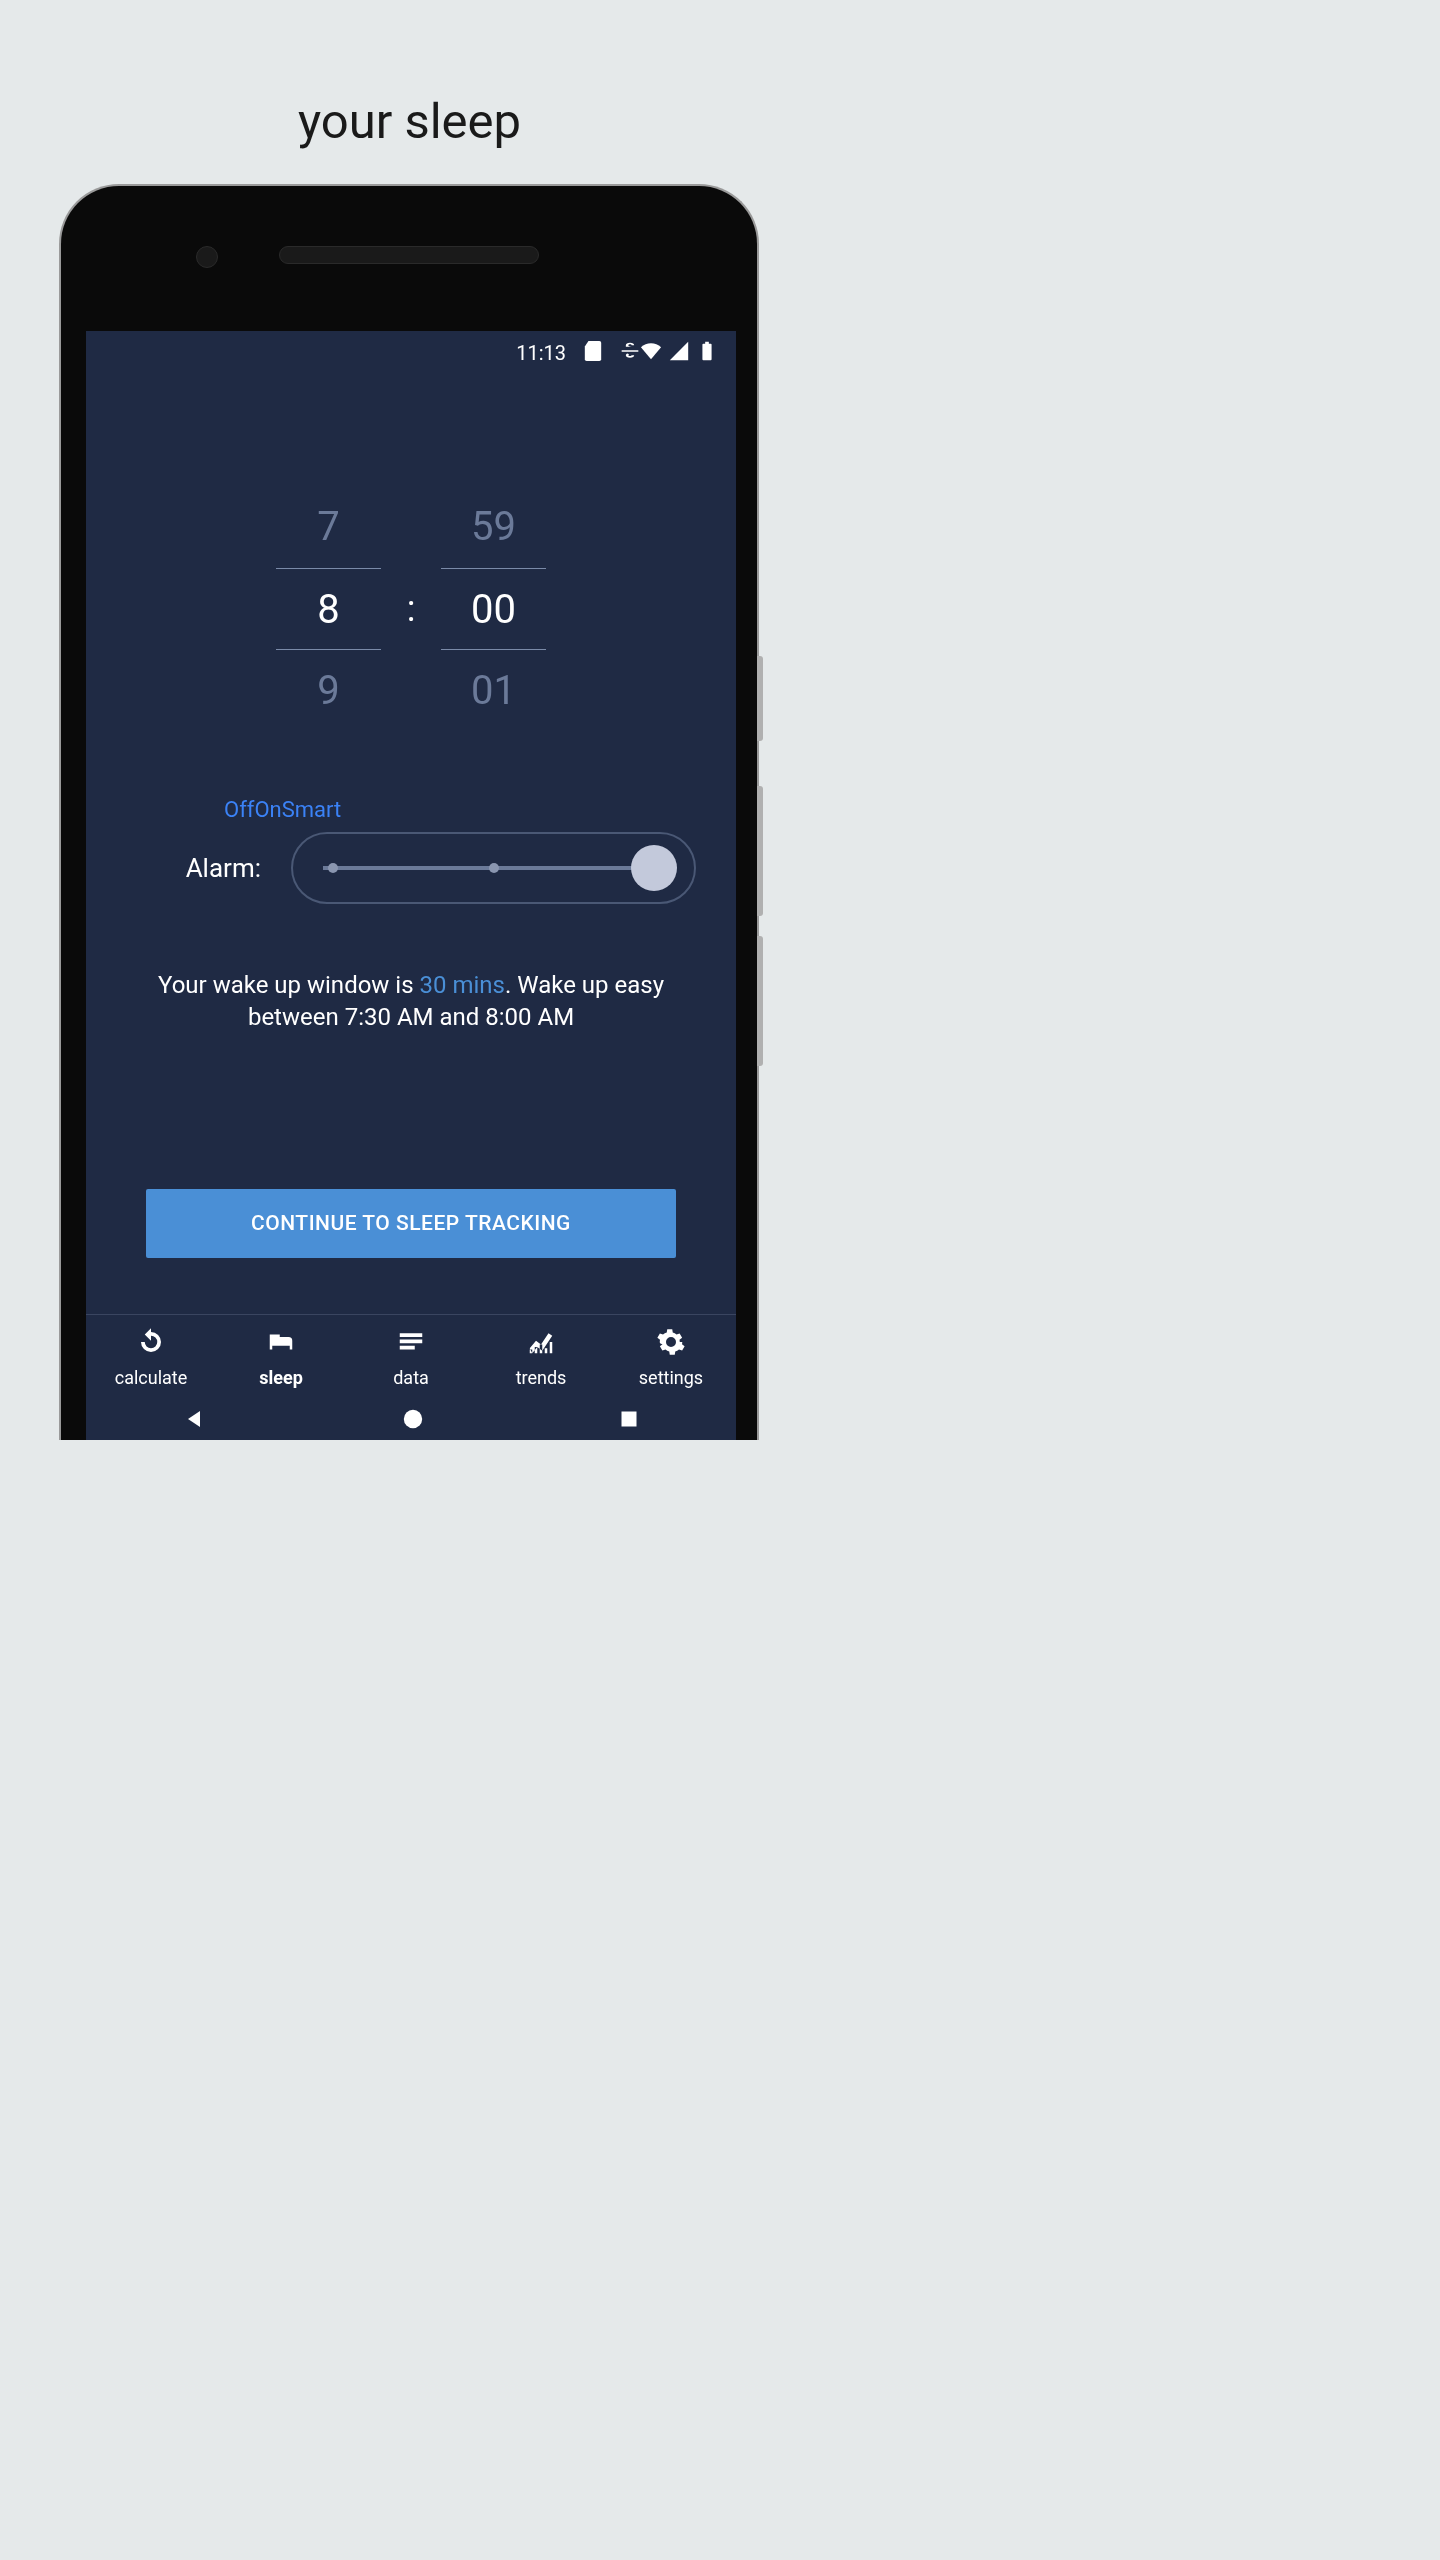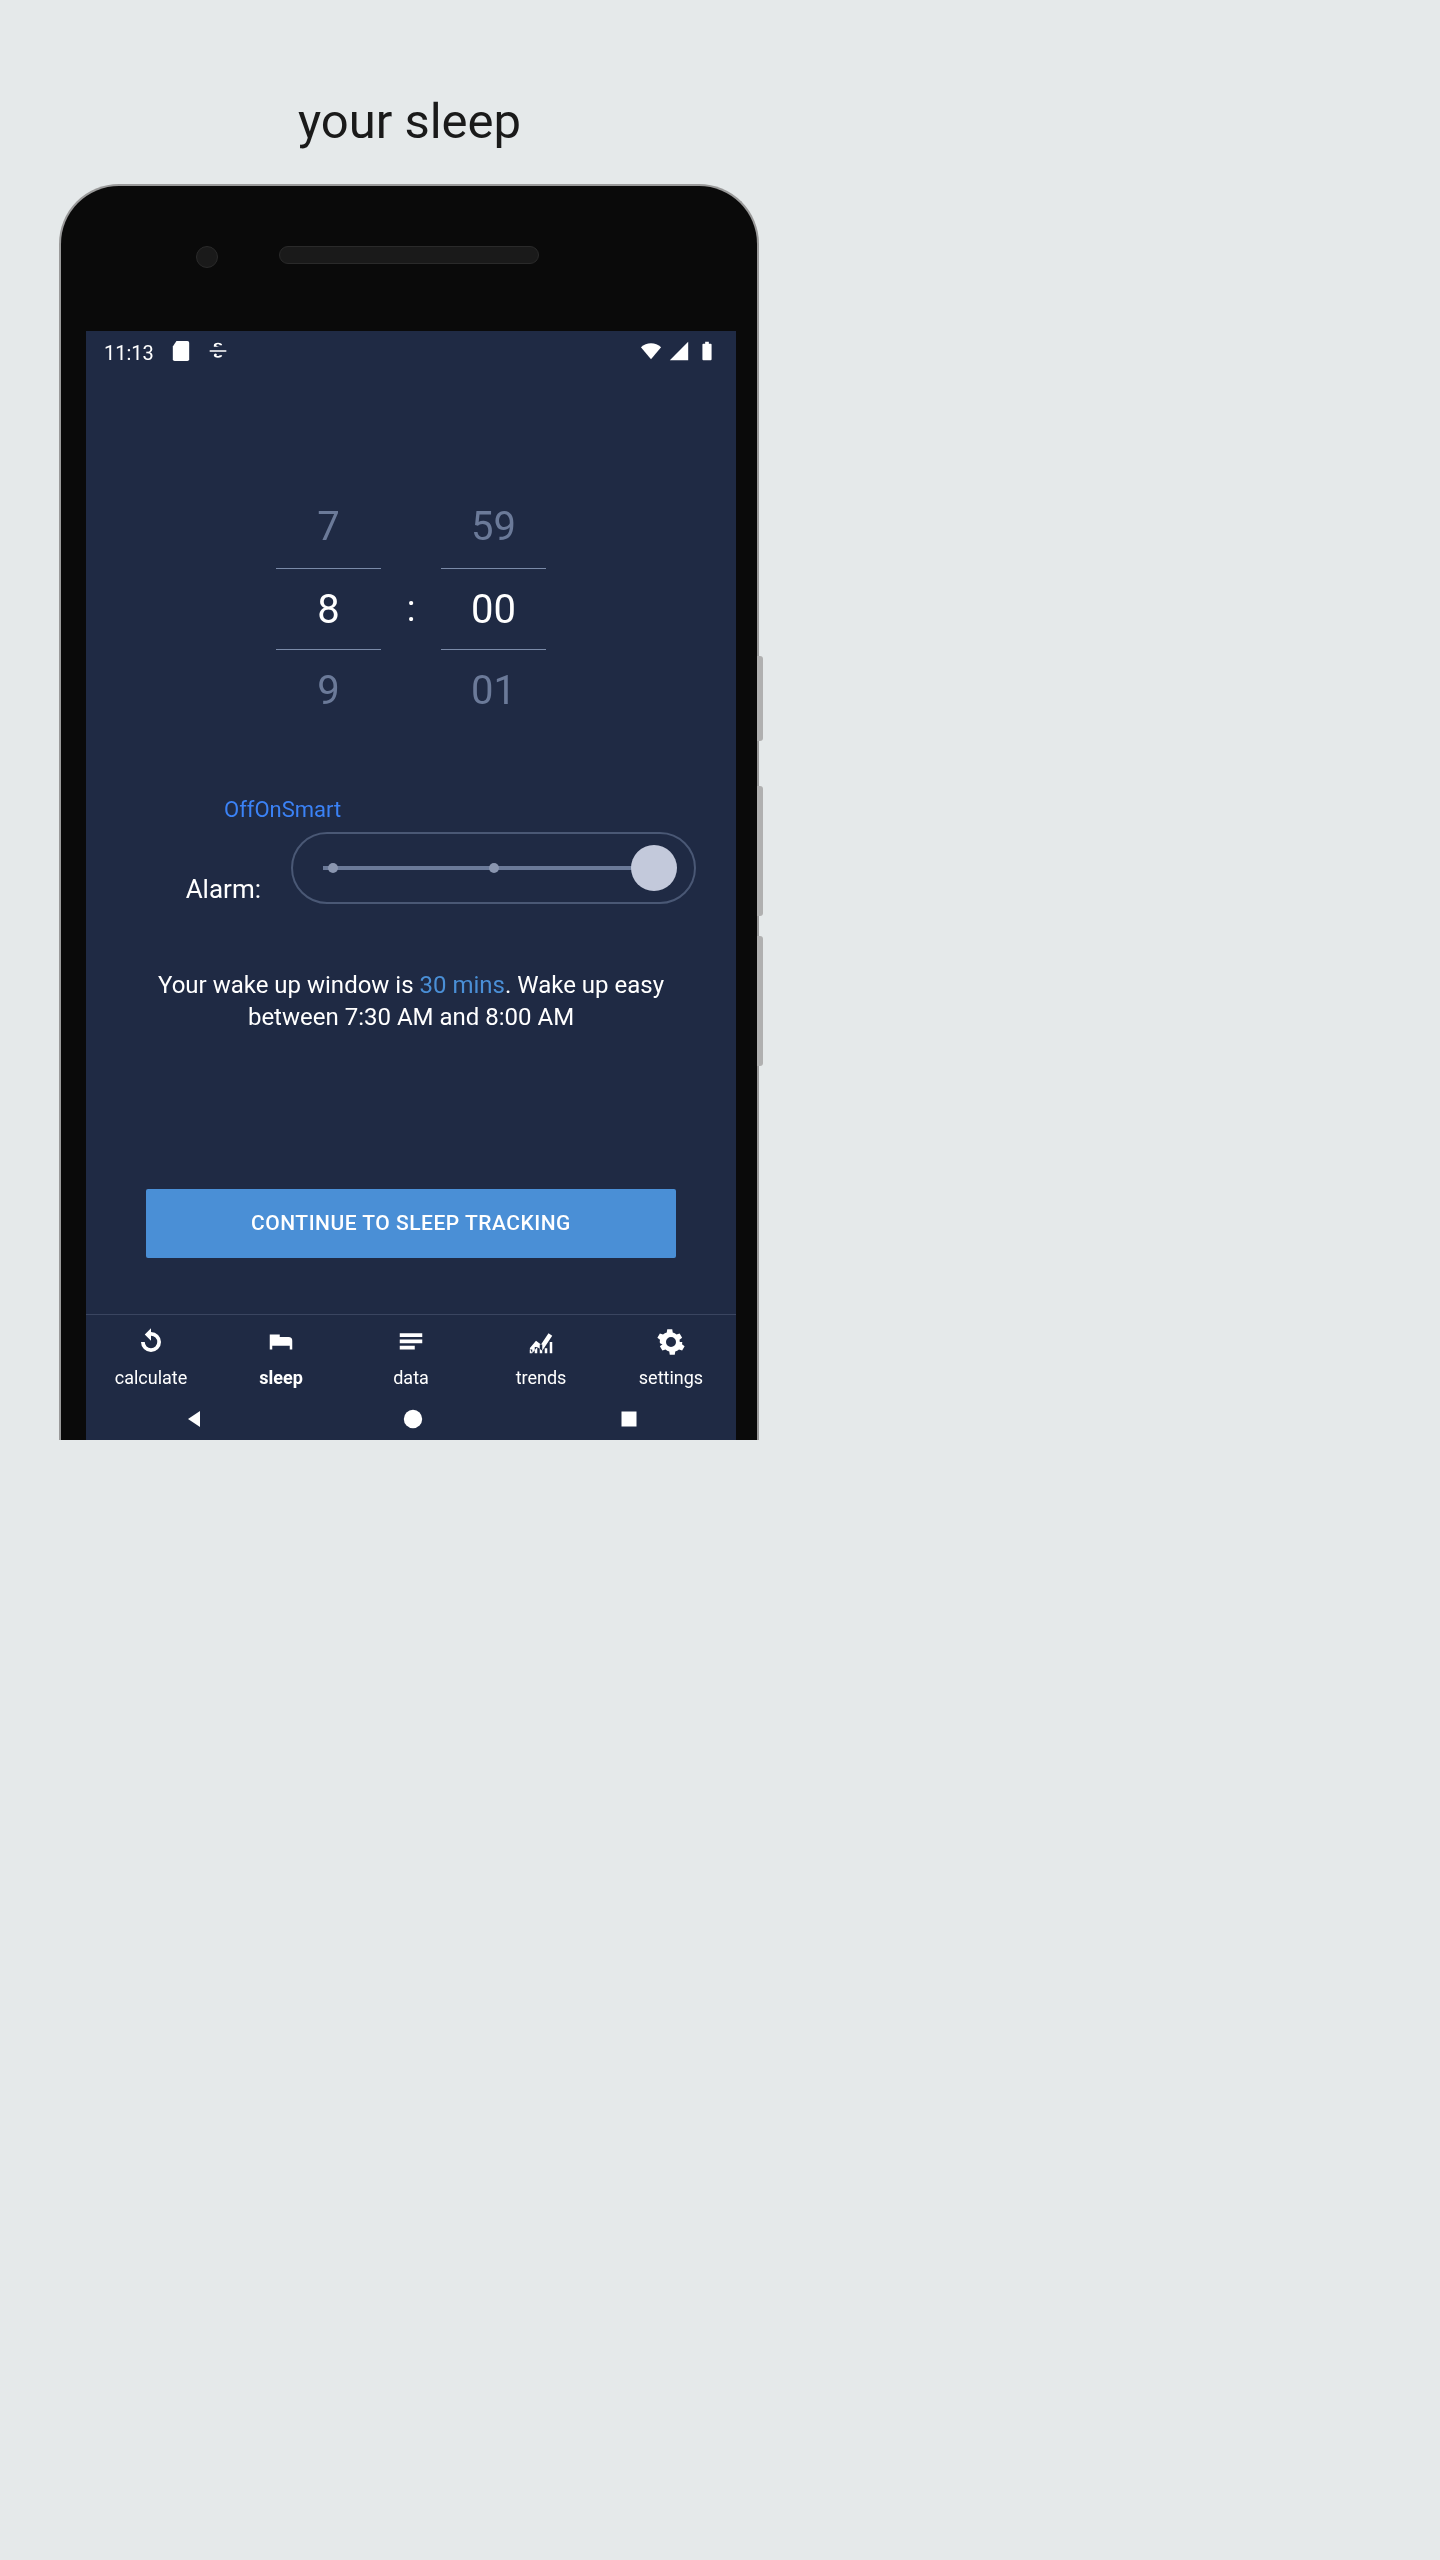--- a/index.html
+++ b/index.html
@@ -45,21 +45,21 @@
   background: #1a1a1a;
   border-radius: 50%;
   border: 1px solid #2a2a2a;
 }
 .side-btn { position: absolute; right: -6px; width: 6px; background: #b0b0b0; border-radius: 0 3px 3px 0; }
 .side-btn.b1 { top: 470px; height: 85px; }
 .side-btn.b2 { top: 600px; height: 130px; }
 .side-btn.b3 { top: 750px; height: 130px; }
 
 .status-bar {
-  display: flex; justify-content: space-between; align-items: center;
+  display: flex; justify-content: flex-end; align-items: center;
   padding: 12px 18px 8px 18px;
   height: 40px;
   color: #fff;
   font-size: 20px;
 }
 .status-left { display: flex; gap: 18px; align-items: center; }
 .status-right { display: flex; gap: 6px; align-items: center; }
 .status-right svg { width: 22px; height: 22px; fill: #fff; }
 .sd-icon, .s-icon { display: inline-block; }
 
@@ -76,21 +76,21 @@
 .picker-cell.dim { color: #6b7a99; }
 .picker-cell.sel { color: #fff; border-top: 1px solid #7a8aa8; border-bottom: 1px solid #7a8aa8; }
 .picker-cell.blank { visibility: hidden; }
 .colon { color: #fff; font-size: 36px; width: 10px; text-align: center; }
 
 .alarm-section {
   margin-top: 65px;
   padding: 0 40px 0 50px;
 }
 .alarm-labels { display: flex; color: #3b82f6; font-size: 22px; padding: 0 18px 0 8px; margin-left: 80px; margin-bottom: 10px; }
-.alarm-row { display: flex; align-items: flex-end; gap: 30px; }
+.alarm-row { display: flex; align-items: center; gap: 30px; }
 .alarm-row-label { color: #fff; font-size: 26px; width: 125px; text-align: right; }
 .alarm-track-wrap {
   flex: 1;
   position: relative;
   height: 72px;
   border: 2px solid #4a5875;
   border-radius: 36px;
 }
 .alarm-track {
   position: absolute;

